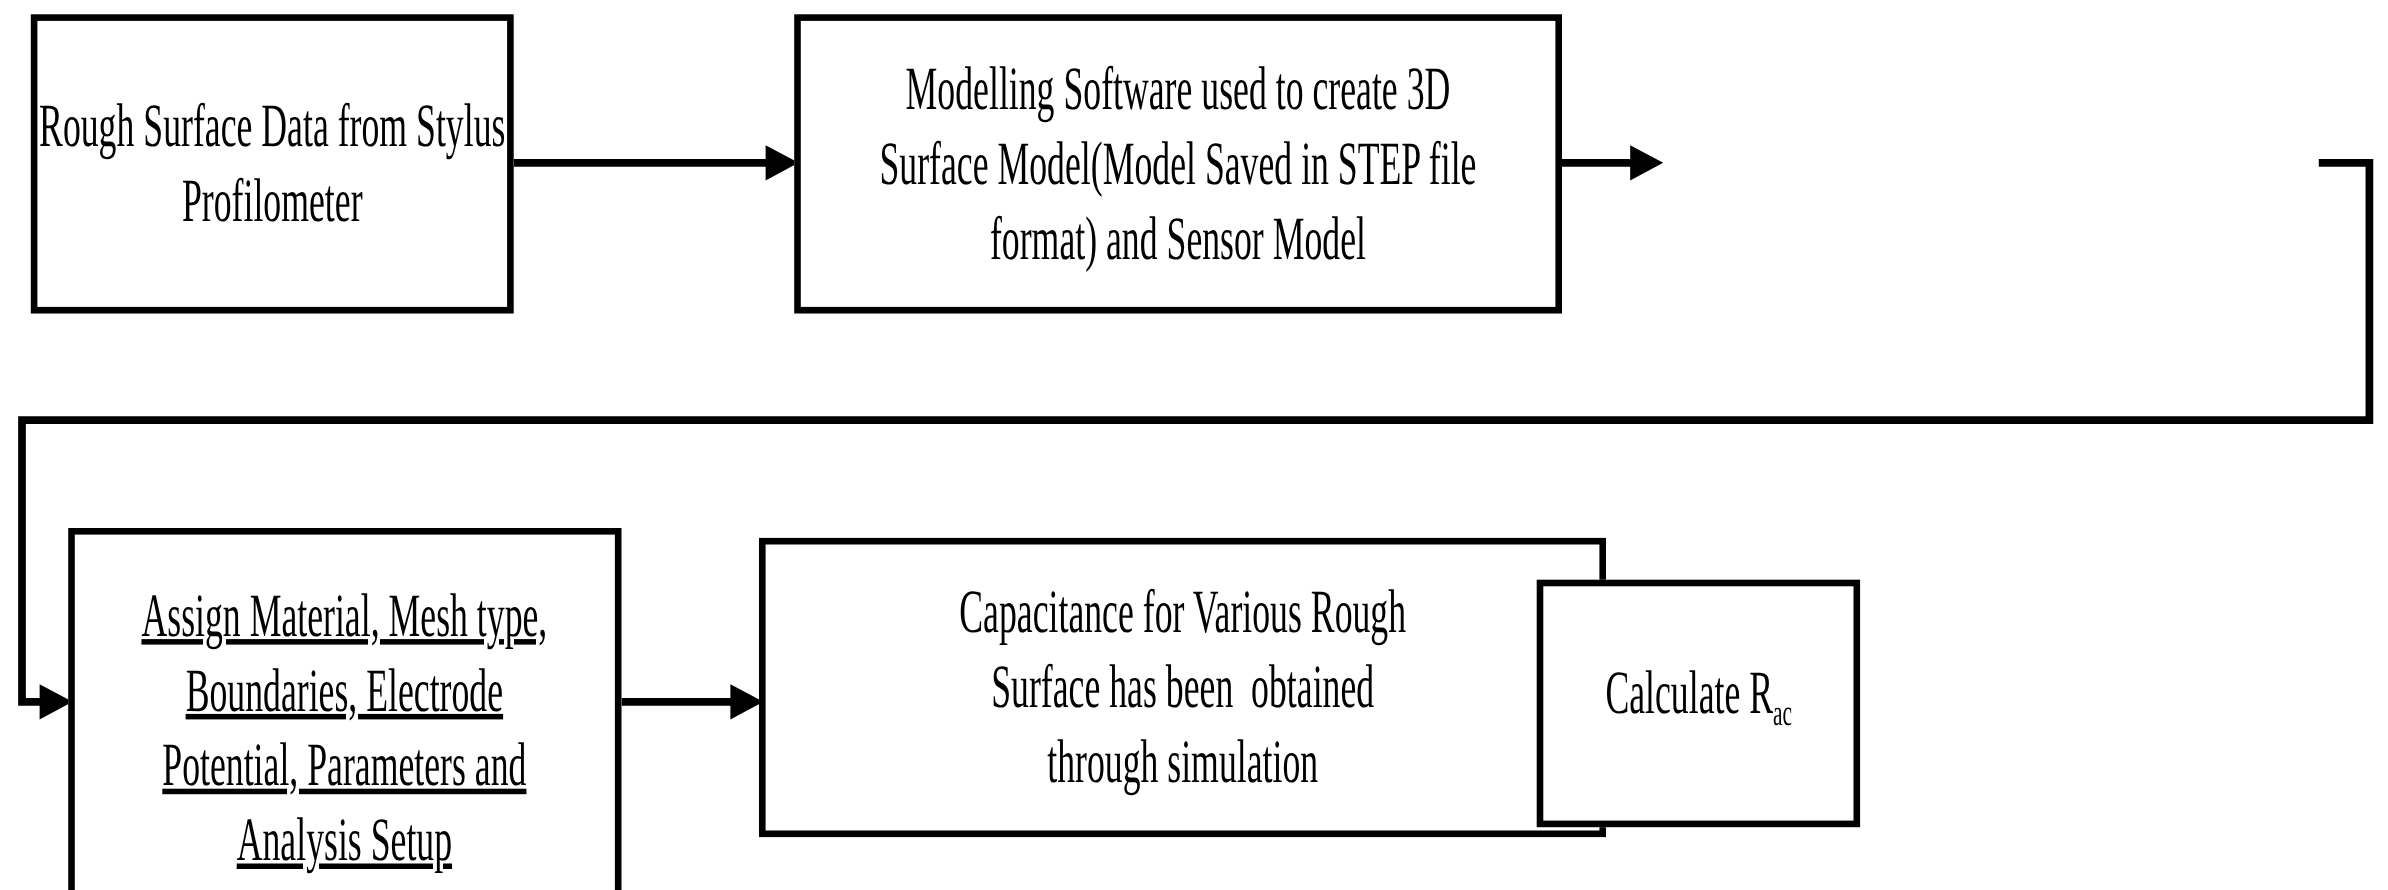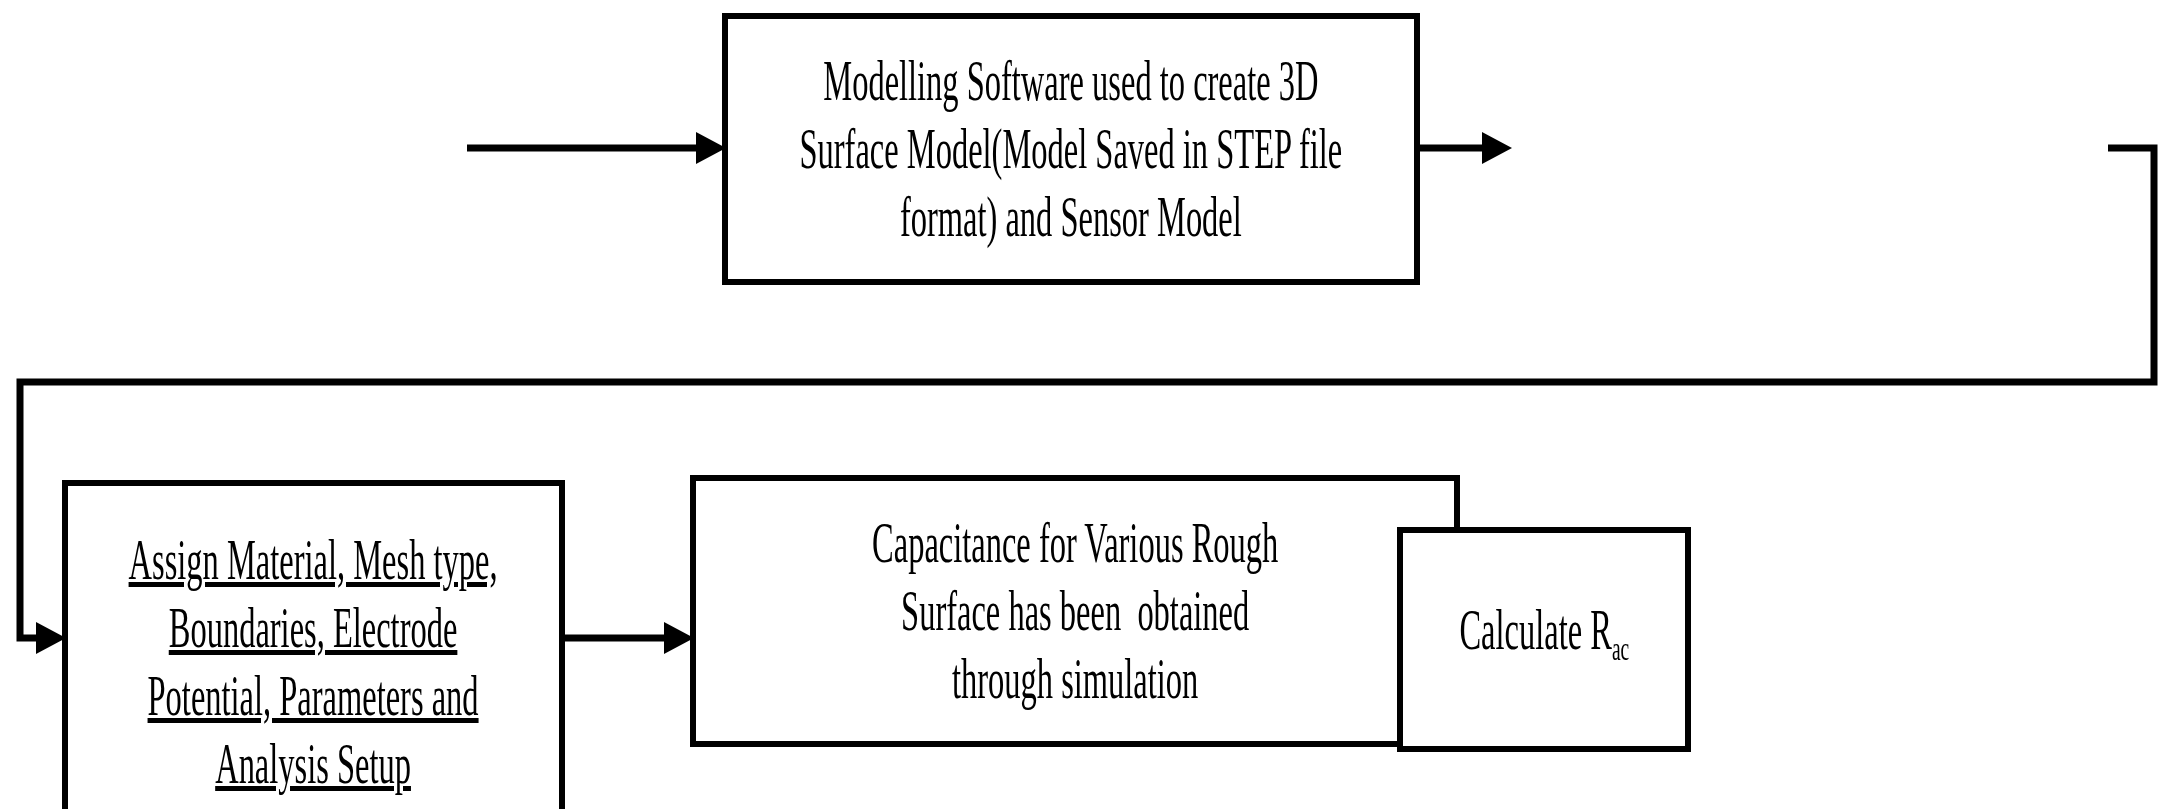--- a/index.html
+++ b/index.html
@@ -42,21 +42,21 @@
   }
   .sub {
     font-size: 0.6em;
     vertical-align: -0.32em;
   }
   
   #n1 { left: 28px;   top: 13px;  width: 439px; height: 272px; }
   #n2 { left: 722px;  top: 13px;  width: 698px; height: 272px; }
   #n3 { left: 1508px; top: 13px;  width: 602px; height: 272px; }
   #n4 { left: 62px;   top: 480px; width: 503px; height: 364px; text-decoration: underline; }
-  #n5 { left: 690px;  top: 475px; width: 770px; height: 272px; }
+  #n5 { left: 690px;  top: 489px; width: 770px; height: 272px; }
   #n6 { left: 1397px; top: 527px; width: 294px; height: 225px; }
   .shaft {
     stroke: #000000;
     stroke-width: 7;
     fill: none;
   }
   .head {
     fill: #000000;
     stroke: none;
   }
@@ -87,20 +87,24 @@
       <path class="shaft" d="M 565 638 H 666"></path>
       <polygon class="head" points="694,638 664,622 664,654"></polygon>
     </g>
 
     <g>
       <path class="shaft" d="M 1343 638 H 1373"></path>
       <polygon class="head" points="1401,638 1371,622 1371,654"></polygon>
     </g>
   </svg>
 
+  <div id="n1" class="node">
+    <div class="txt">Rough Surface Data from Stylus
+Profilometer</div>
+  </div>
 
   <div id="n2" class="node">
     <div class="txt">Modelling Software used to create 3D
 Surface Model(Model Saved in STEP file
 format) and Sensor Model</div>
   </div>
 
 
   <div id="n4" class="node">
     <div class="txt">Assign Material, Mesh type,

